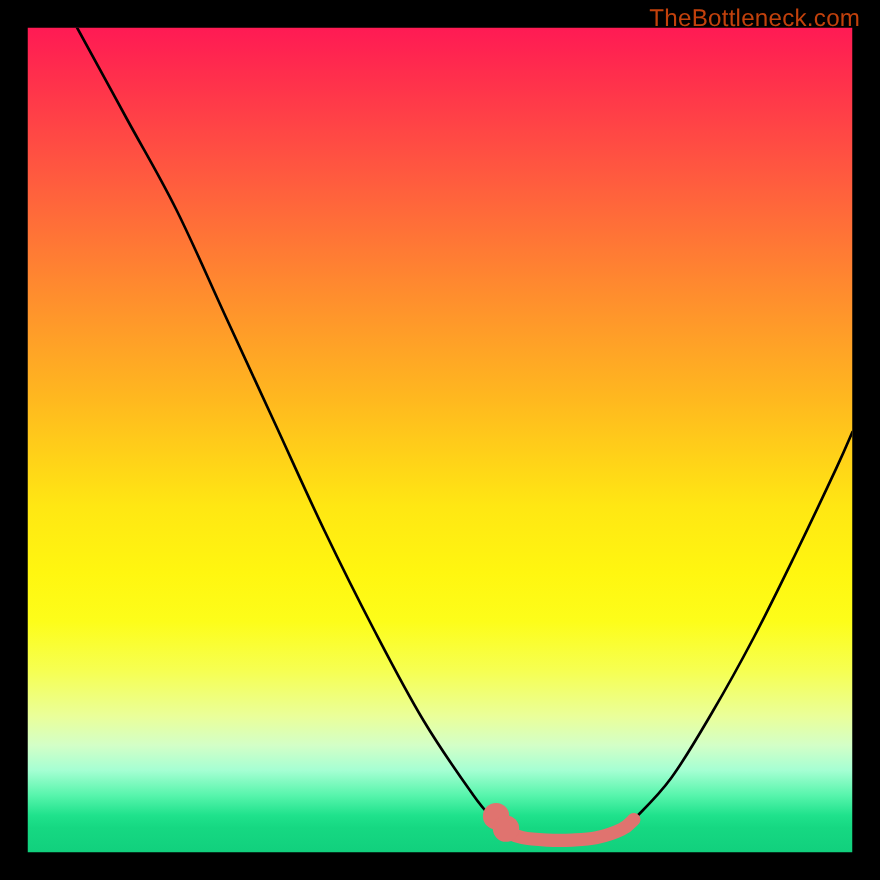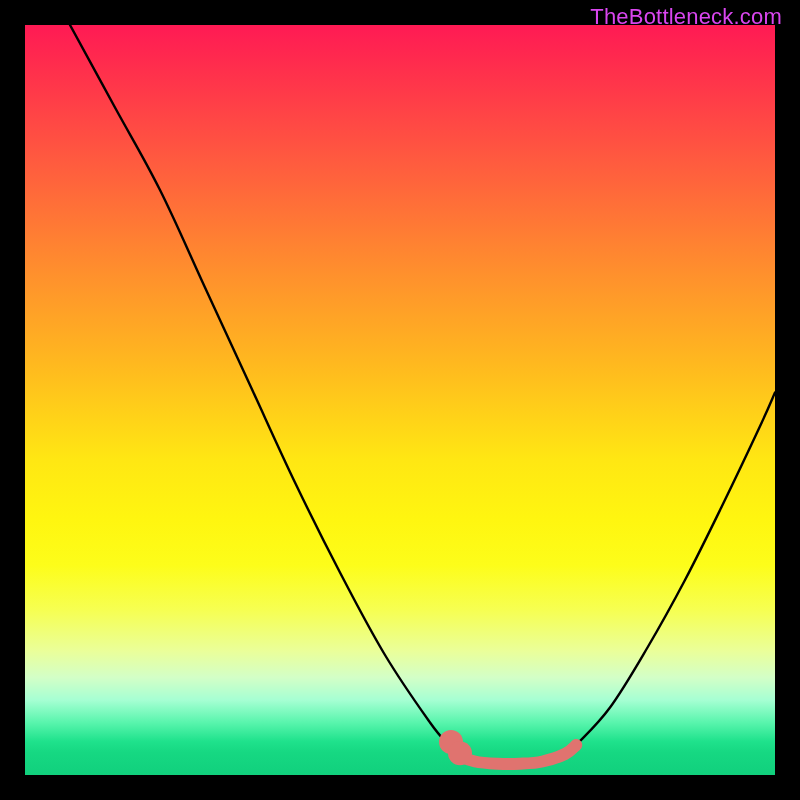--- a/index.html
+++ b/index.html
@@ -14,21 +14,21 @@
   .frame {
     position: absolute;
     left: 0; top: 0;
     width: 800px; height: 800px;
     background: #000;
   }
   .watermark {
     position: absolute;
     top: 4px;
     right: 18px;
-    color: #d946ef;
+    color: #c2410c;
     font-size: 22px;
     font-weight: 400;
     letter-spacing: 0.2px;
     z-index: 50;
   }
   .plot-area {
     position: absolute;
     left: 25px;
     top: 25px;
     width: 750px;

